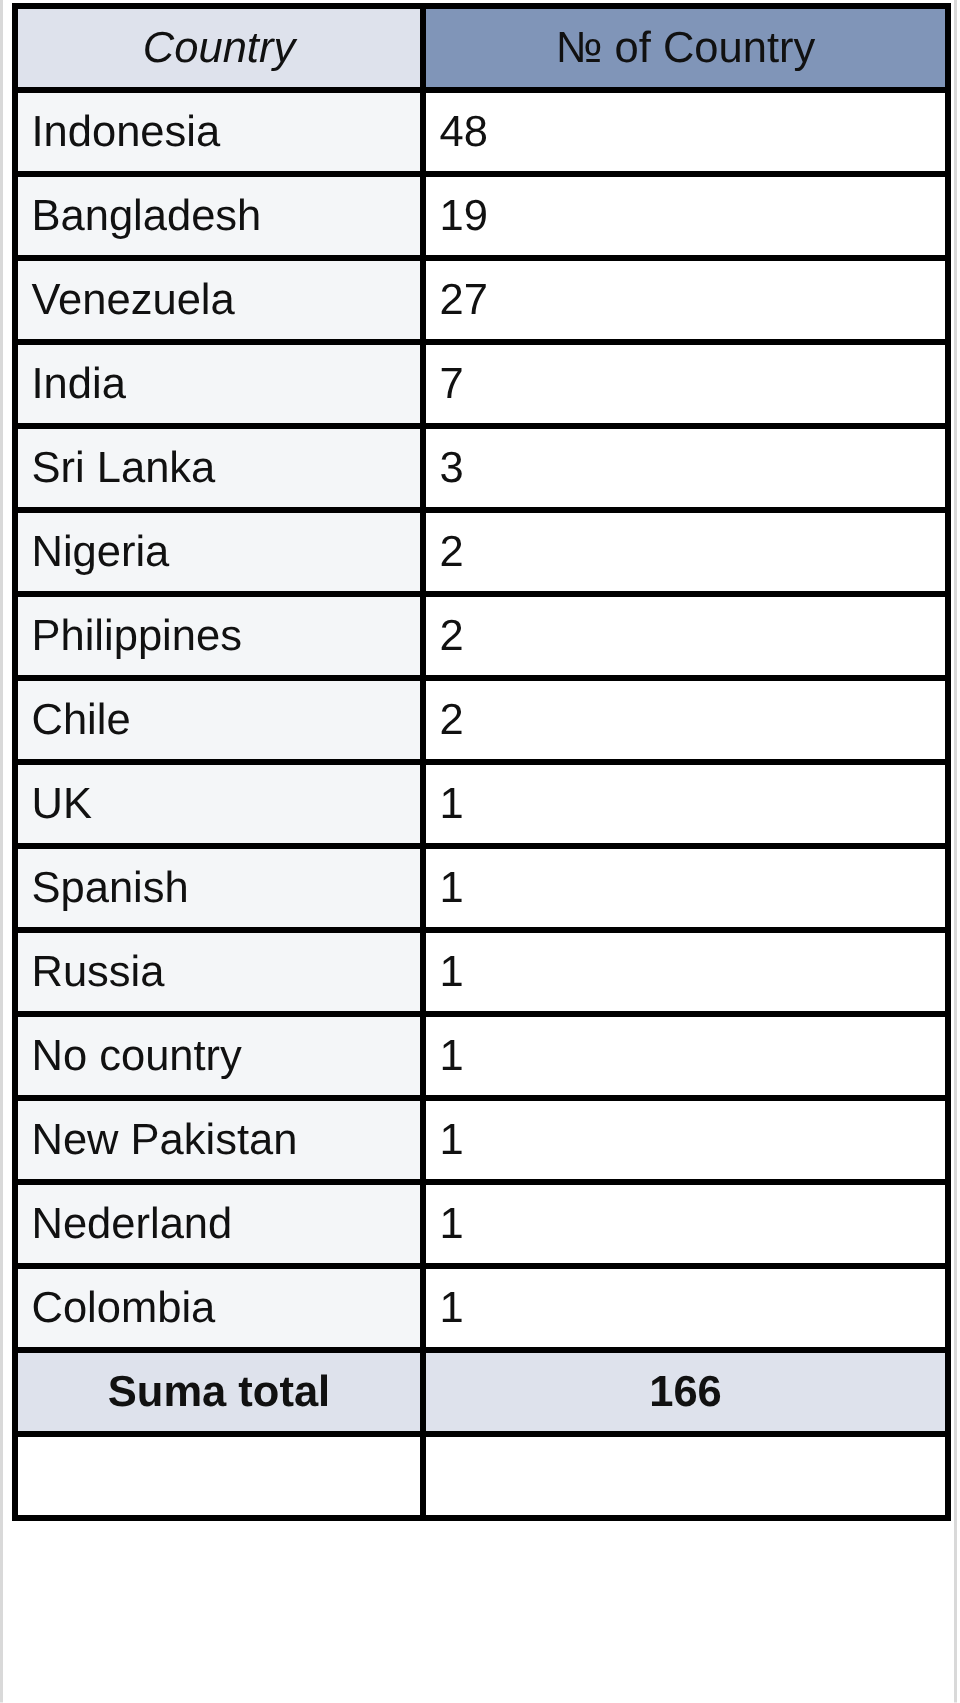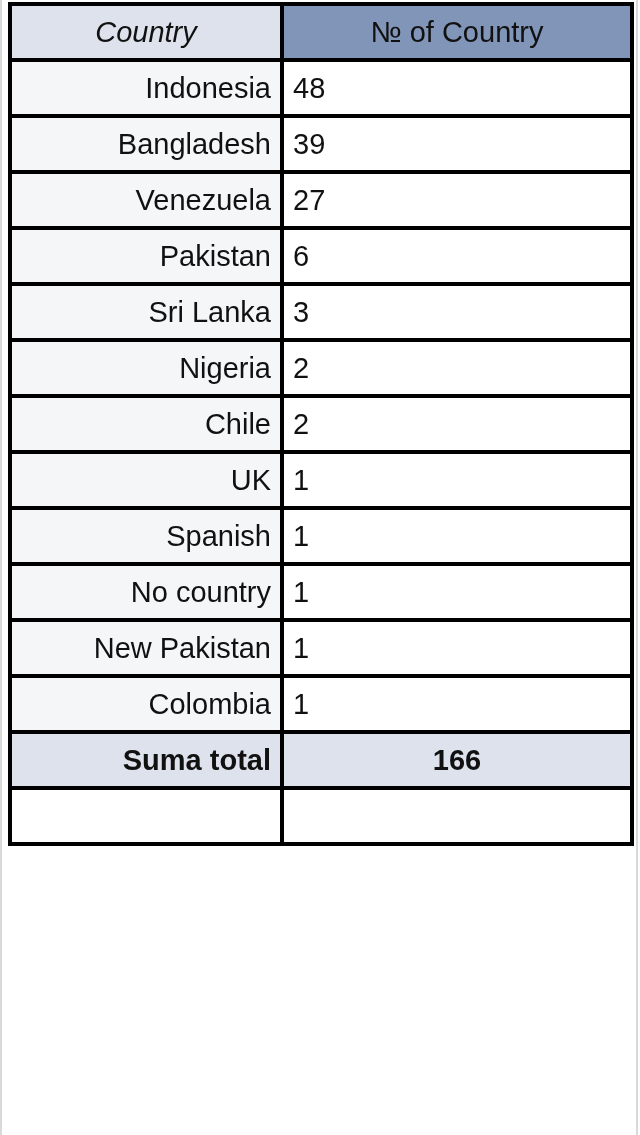--- a/index.html
+++ b/index.html
@@ -77,34 +77,34 @@
   th.hdr-count {
     background: #8095b8;
     color: #ffffff;
     font-style: normal;
     font-weight: normal;
   }
 
   
   td.cell-country {
     background: #f4f6f8;
-    text-align: right;
+    text-align: left;
   }
   td.cell-count {
     background: #ffffff;
     text-align: left;
     padding-right: 11px;
   }
 
   
   tr.total-row td {
     background: #dee2ec;
     font-weight: bold;
   }
-  tr.total-row td.cell-country { text-align: right; }
+  tr.total-row td.cell-country { text-align: center; }
   tr.total-row td.cell-count   { text-align: center; }
 
   
   tr.trailing-row td {
     background: #ffffff;
     height: 56px;
   }
 </style>
 </head>
 <body>
@@ -126,56 +126,68 @@
       </tr>
     </thead>
     <tbody id="table-body">
 
     <tr class="data-row">
           <td class="cell-country">Indonesia</td>
           <td class="cell-count">48</td>
         </tr>
         <tr class="data-row">
           <td class="cell-country">Bangladesh</td>
-          <td class="cell-count">39</td>
+          <td class="cell-count">19</td>
         </tr>
         <tr class="data-row">
           <td class="cell-country">Venezuela</td>
           <td class="cell-count">27</td>
         </tr>
         <tr class="data-row">
-          <td class="cell-country">Pakistan</td>
-          <td class="cell-count">6</td>
+          <td class="cell-country">India</td>
+          <td class="cell-count">7</td>
         </tr>
         <tr class="data-row">
           <td class="cell-country">Sri Lanka</td>
           <td class="cell-count">3</td>
         </tr>
         <tr class="data-row">
           <td class="cell-country">Nigeria</td>
           <td class="cell-count">2</td>
         </tr>
         <tr class="data-row">
+          <td class="cell-country">Philippines</td>
+          <td class="cell-count">2</td>
+        </tr>
+        <tr class="data-row">
           <td class="cell-country">Chile</td>
           <td class="cell-count">2</td>
         </tr>
         <tr class="data-row">
           <td class="cell-country">UK</td>
           <td class="cell-count">1</td>
         </tr>
         <tr class="data-row">
           <td class="cell-country">Spanish</td>
           <td class="cell-count">1</td>
         </tr>
         <tr class="data-row">
+          <td class="cell-country">Russia</td>
+          <td class="cell-count">1</td>
+        </tr>
+        <tr class="data-row">
           <td class="cell-country">No country</td>
           <td class="cell-count">1</td>
         </tr>
         <tr class="data-row">
           <td class="cell-country">New Pakistan</td>
+          <td class="cell-count">1</td>
+        </tr>
+        <tr class="data-row">
+          <td class="cell-country">Nederland</td>
           <td class="cell-count">1</td>
         </tr>
         <tr class="data-row">
           <td class="cell-country">Colombia</td>
           <td class="cell-count">1</td>
         </tr>
         <tr class="total-row">
           <td class="cell-country">Suma total</td>
           <td class="cell-count">166</td>
         </tr>

